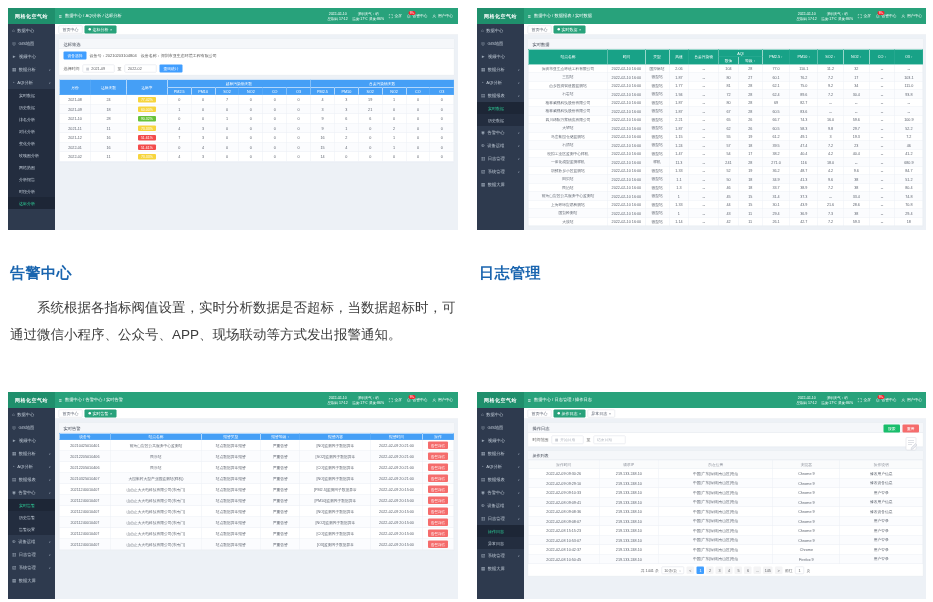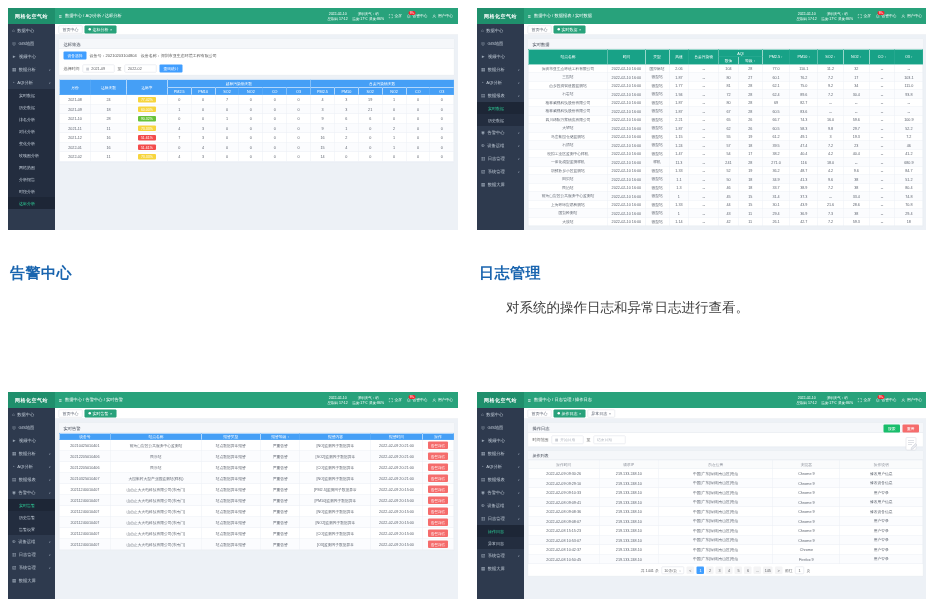--- a/index.html
+++ b/index.html
@@ -798,24 +798,24 @@
               </div>
         </div>
       </div>
     </div>
   </div>
 </div>
 </div>
 
 <div class="txtblock" style="left:10px;top:264px;width:452px">
   <div class="sec-title">告警中心</div>
+  <div class="sec-p">系统根据各指标阀值设置，实时分析数据是否超标，当数据超标时，可通过微信小程序、公众号、APP、现场联动等方式发出报警通知。</div>
 </div>
 <div class="txtblock" style="left:479px;top:264px;width:450px">
   <div class="sec-title">日志管理</div>
-  <div class="sec-p">对系统的操作日志和异常日志进行查看。</div>
 </div>
 
 <div class="shot-outer" style="left:8px;top:392px;width:450px;height:207px">
 <div class="shot h-bot">
   <div class="app-header">
     <div class="logo">网格化空气站</div>
     <div class="crumb">
           <span class="mico">≡</span>
           <span>数据中心 / 告警中心 / 实时告警</span>
         </div>

